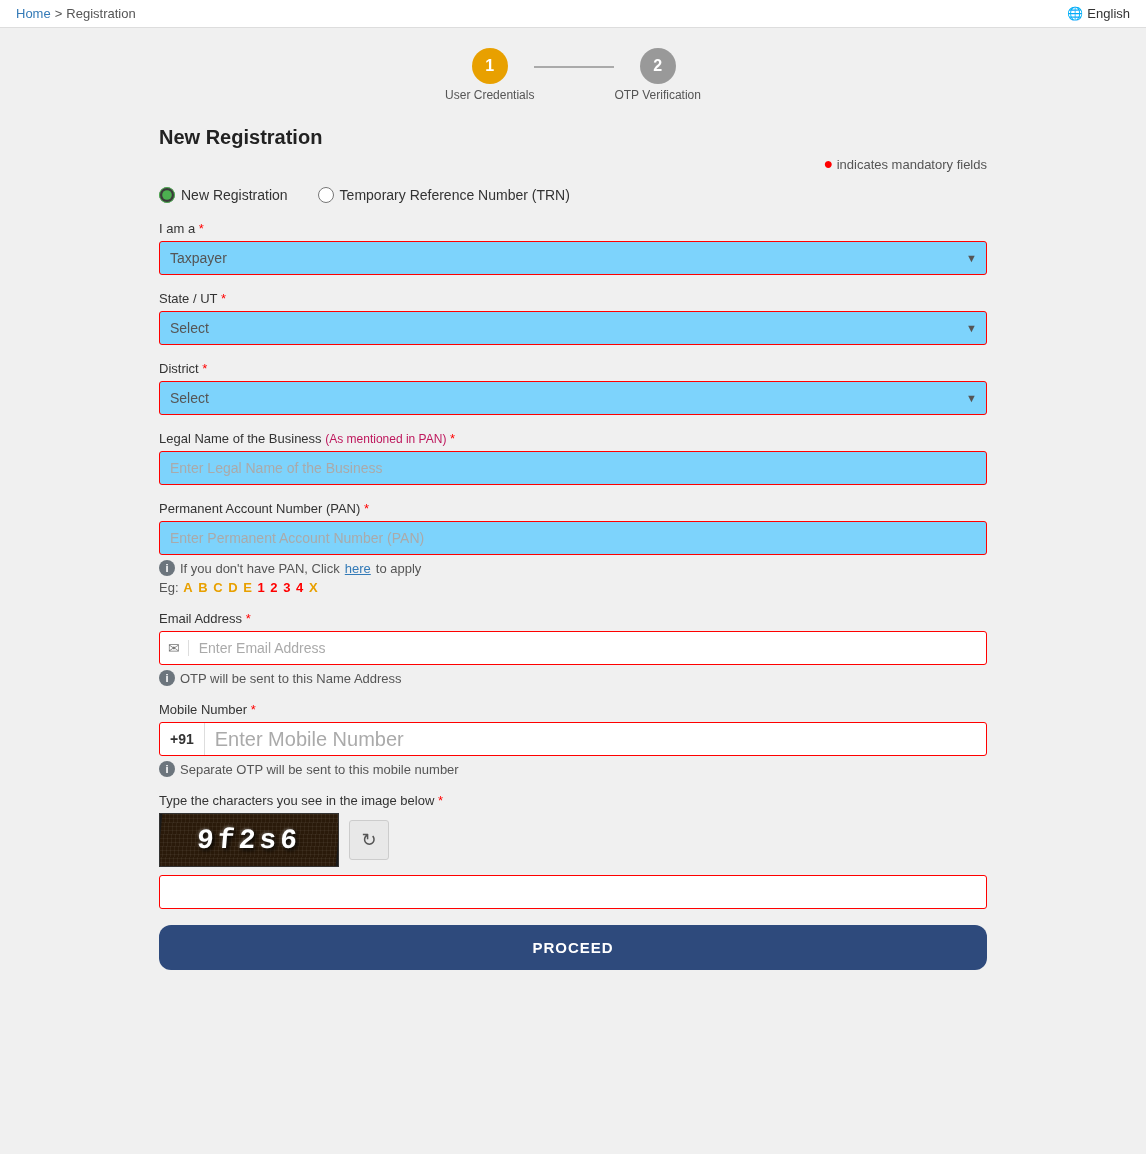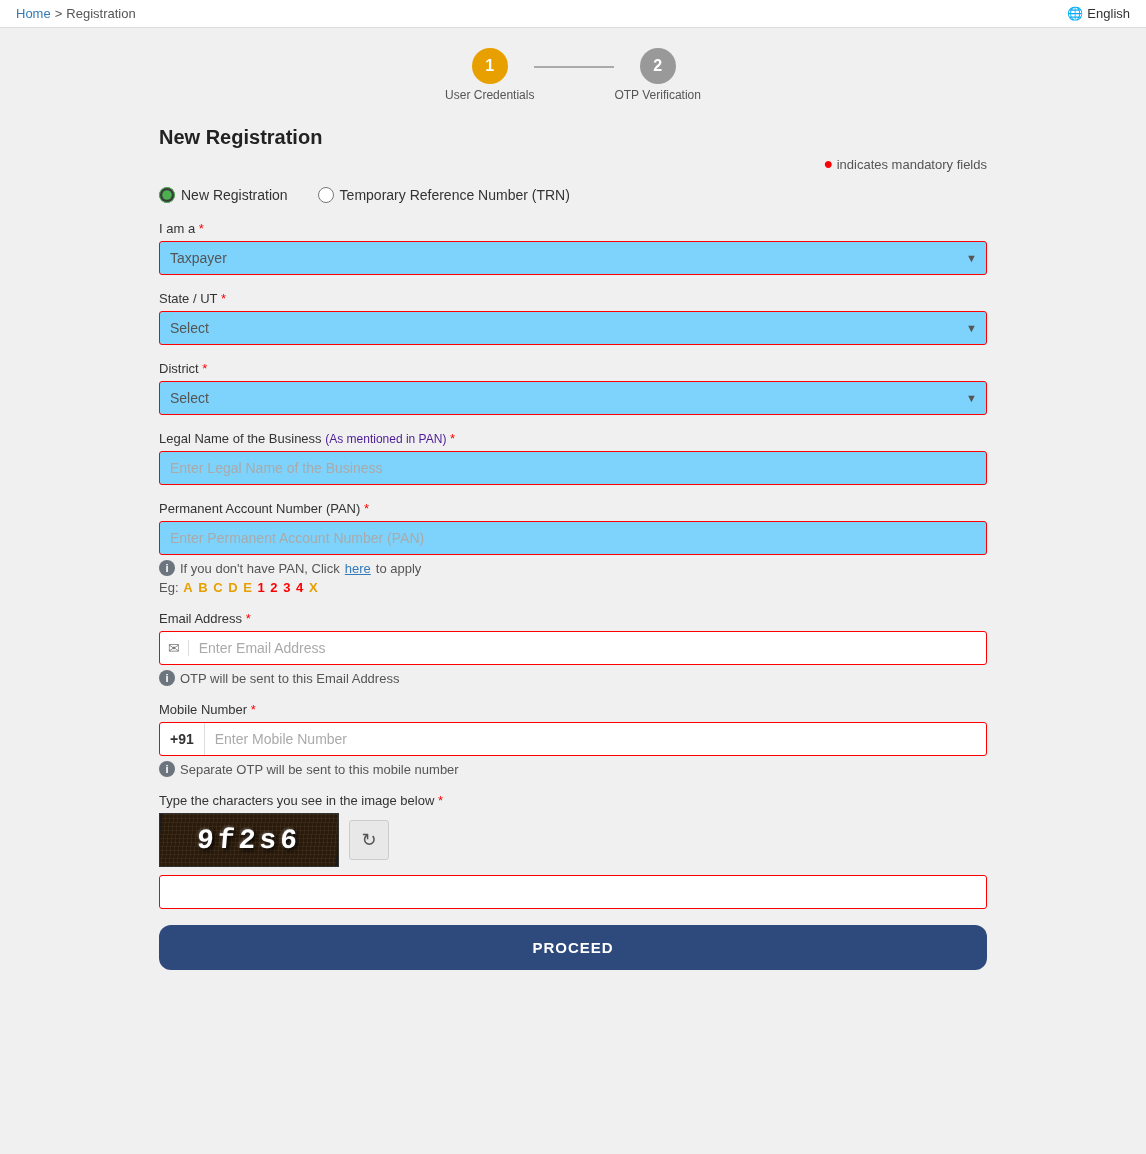--- a/index.html
+++ b/index.html
@@ -104,21 +104,21 @@
     }
     .radio-option input[type="radio"] { accent-color: #4caf50; width: 16px; height: 16px; }
     .form-group { margin-bottom: 16px; }
     .form-label {
       font-size: 13px;
       color: #333;
       margin-bottom: 5px;
       display: block;
     }
     .form-label .red-dot { color: red; }
-    .form-label .sub-label { color: #4c1d95; font-size: 12px; }
+    .form-label .sub-label { color: #be185d; font-size: 12px; }
     .form-select, .form-input {
       width: 100%;
       padding: 8px 10px;
       border: 1.5px solid red;
       border-radius: 3px;
       font-size: 14px;
       color: #555;
       background: #7dd3fc;
       outline: none;
       appearance: none;
@@ -216,21 +216,21 @@
       font-size: 14px;
       color: #333;
       border-right: 1px solid #ddd;
       font-weight: bold;
     }
     .mobile-wrapper input {
       border: none;
       outline: none;
       flex: 1;
       padding: 0 10px;
-      font-size: 14px;
+      font-size: 20px;
       color: #8b5cf6;
       background: transparent;
     }
     .mobile-wrapper input::placeholder { color: #aaa; }
     .captcha-section { margin-bottom: 16px; }
     .captcha-row {
       display: flex;
       align-items: center;
       gap: 10px;
       margin-bottom: 8px;
@@ -434,21 +434,21 @@
   <div class="form-group">
     <label class="form-label">
       <span>Email Address</span><span class="red-dot"> *</span>
     </label>
     <div class="email-input-wrapper">
       <span class="email-icon">✉</span>
       <input type="email" placeholder="Enter Email Address" style="">
     </div>
     <div class="info-row">
       <span class="info-icon">i</span>
-      <span>OTP will be sent to this Email Address</span>
+      <span>OTP will be sent to this Name Address</span>
     </div>
   </div>
 
   
   <div class="form-group">
     <label class="form-label">
       <span>Mobile Number</span><span class="red-dot"> *</span>
     </label>
     <div class="mobile-wrapper">
       <span class="mobile-prefix">+91</span>

